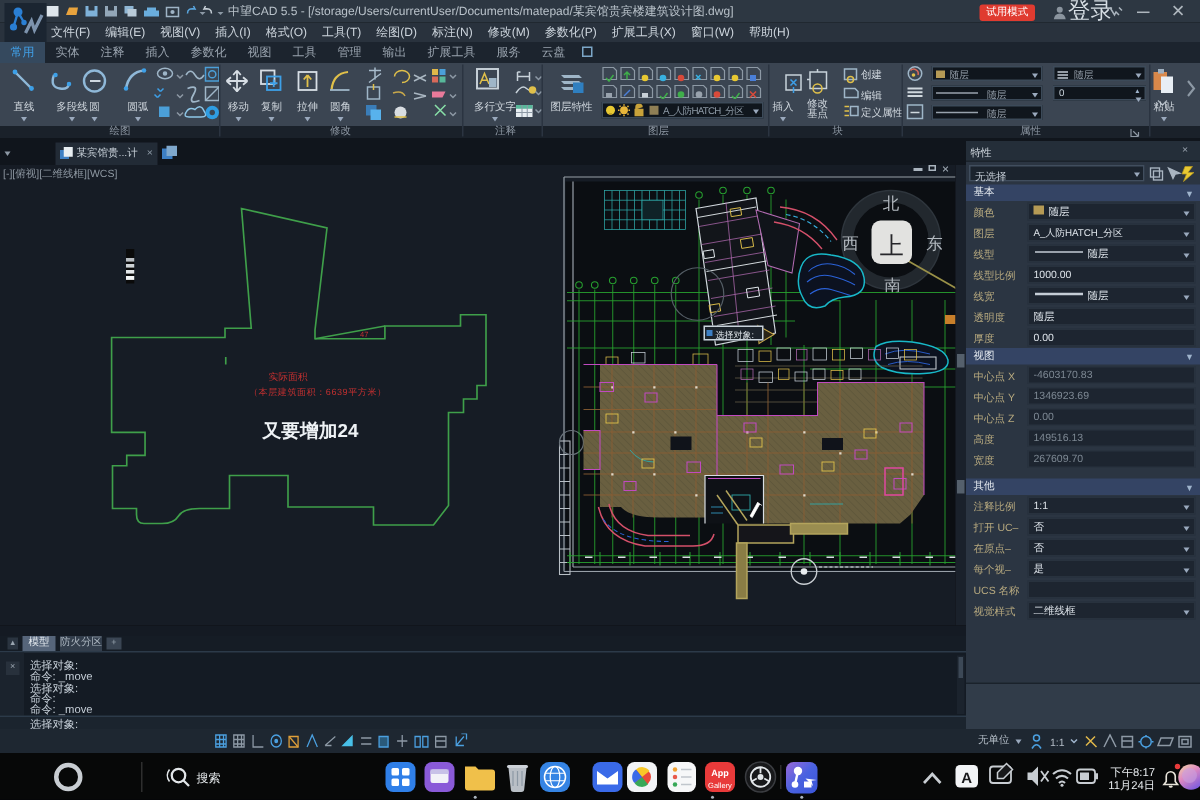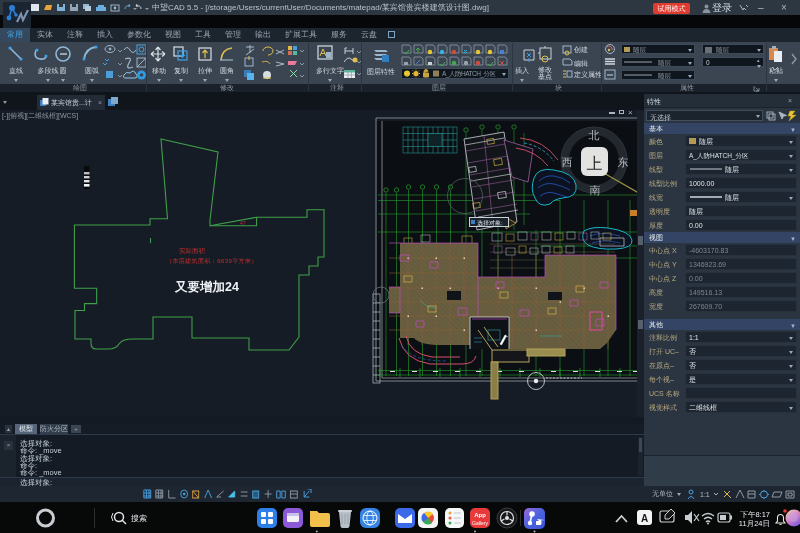--- a/index.html
+++ b/index.html
@@ -5,21 +5,21 @@
 html,body{width:800px;height:533px;overflow:hidden;background:#060708;font-family:"Liberation Sans",sans-serif}
 #stage{position:relative;width:800px;height:533px}
 .abs{position:absolute}
 
 #titlebar{left:0;top:0;width:800px;height:15px;background:#2d3742}
 #menubar{left:0;top:15px;width:800px;height:13px;background:#29323d;color:#ccd4dc;font-size:8px;line-height:13px}
 #menubar span{margin:0 5px}
 #tabrow{left:0;top:28px;width:800px;height:14px;background:#1c242e;color:#98a2ad;font-size:8px;line-height:14px}
 #logo{left:3px;top:2px;width:28px;height:26px;background:#1b2531;}
 #title-text{color:#b9c2ca;font-size:8px;line-height:15px}
-.winbtn{color:#aeb6bd;font-size:10px;line-height:15px}
+.winbtn{color:#aeb6bd;font-size:15px;line-height:15px}
 
 #ribbon{left:0;top:42px;width:800px;height:42px;background:#3b4552}
 #ribbonlabels{left:0;top:84px;width:800px;height:8px;background:#1a212a;color:#8d97a3;font-size:7px;line-height:8px}
 #ribbonedge{left:0;top:92px;width:800px;height:2px;background:#10151c}
 .gsep{position:absolute;top:43px;width:1px;height:48px;background:#2b3441}
 .biglabel{position:absolute;top:66px;font-size:7px;color:#cfd6dd;text-align:center}
 
 #doctabs{left:0;top:94px;width:644px;height:16px;background:#10151c}
 #doctab{left:37px;top:1px;width:68px;height:15px;background:#222b36;color:#c7d0d8;font-size:7px;line-height:15px}
 
@@ -71,20 +71,23 @@
     <svg class="abs" style="left:702px;top:4px" width="9" height="9" viewBox="0 0 9 9">
         <circle cx="4.5" cy="2.5" r="2" fill="#8a949e"></circle>
         <path d="M0.5 9 q0.5 -4 4 -4 q3.5 0 4 4 z" fill="#8a949e"></path>
       </svg>
     <span class="abs winbtn" style="left:712px;top:0;color:#d7dee4">登录</span>
     <svg class="abs" style="left:739px;top:4px" width="10" height="8" viewBox="0 0 10 8">
         <path d="M1 1 l3 5 l1-2 l2 2 M7 1 l2 2" stroke="#aab4bd" fill="none" stroke-width="1"></path>
       </svg>
     <span class="abs winbtn" style="left:758px">–</span>
     <span class="abs winbtn" style="left:781px">×</span>
+  </div>
+  <div class="abs" id="menubar">
+    <span style="margin-left:34px">文件(F)</span><span>编辑(E)</span><span>视图(V)</span><span>插入(I)</span><span>格式(O)</span><span>工具(T)</span><span>绘图(D)</span><span>标注(N)</span><span>修改(M)</span><span>参数化(P)</span><span>扩展工具(X)</span><span>窗口(W)</span><span>帮助(H)</span>
   </div>
   <div class="abs" id="logo">
     <svg width="28" height="26" viewBox="0 0 28 26">
       <circle cx="9" cy="6" r="3" fill="#2a7fd4"></circle>
         <circle cx="6" cy="16" r="2.4" fill="#2a7fd4"></circle>
         <circle cx="13" cy="13" r="1.8" fill="#2a7fd4"></circle>
       <path d="M9 6 L6 16 M9 6 L13 13" stroke="#2a7fd4" stroke-width="1.6"></path>
       <path d="M14 20 L18 12 L20 18 L25 8" stroke="#7d93ad" stroke-width="2.2" fill="none"></path>
     </svg>
   </div>

